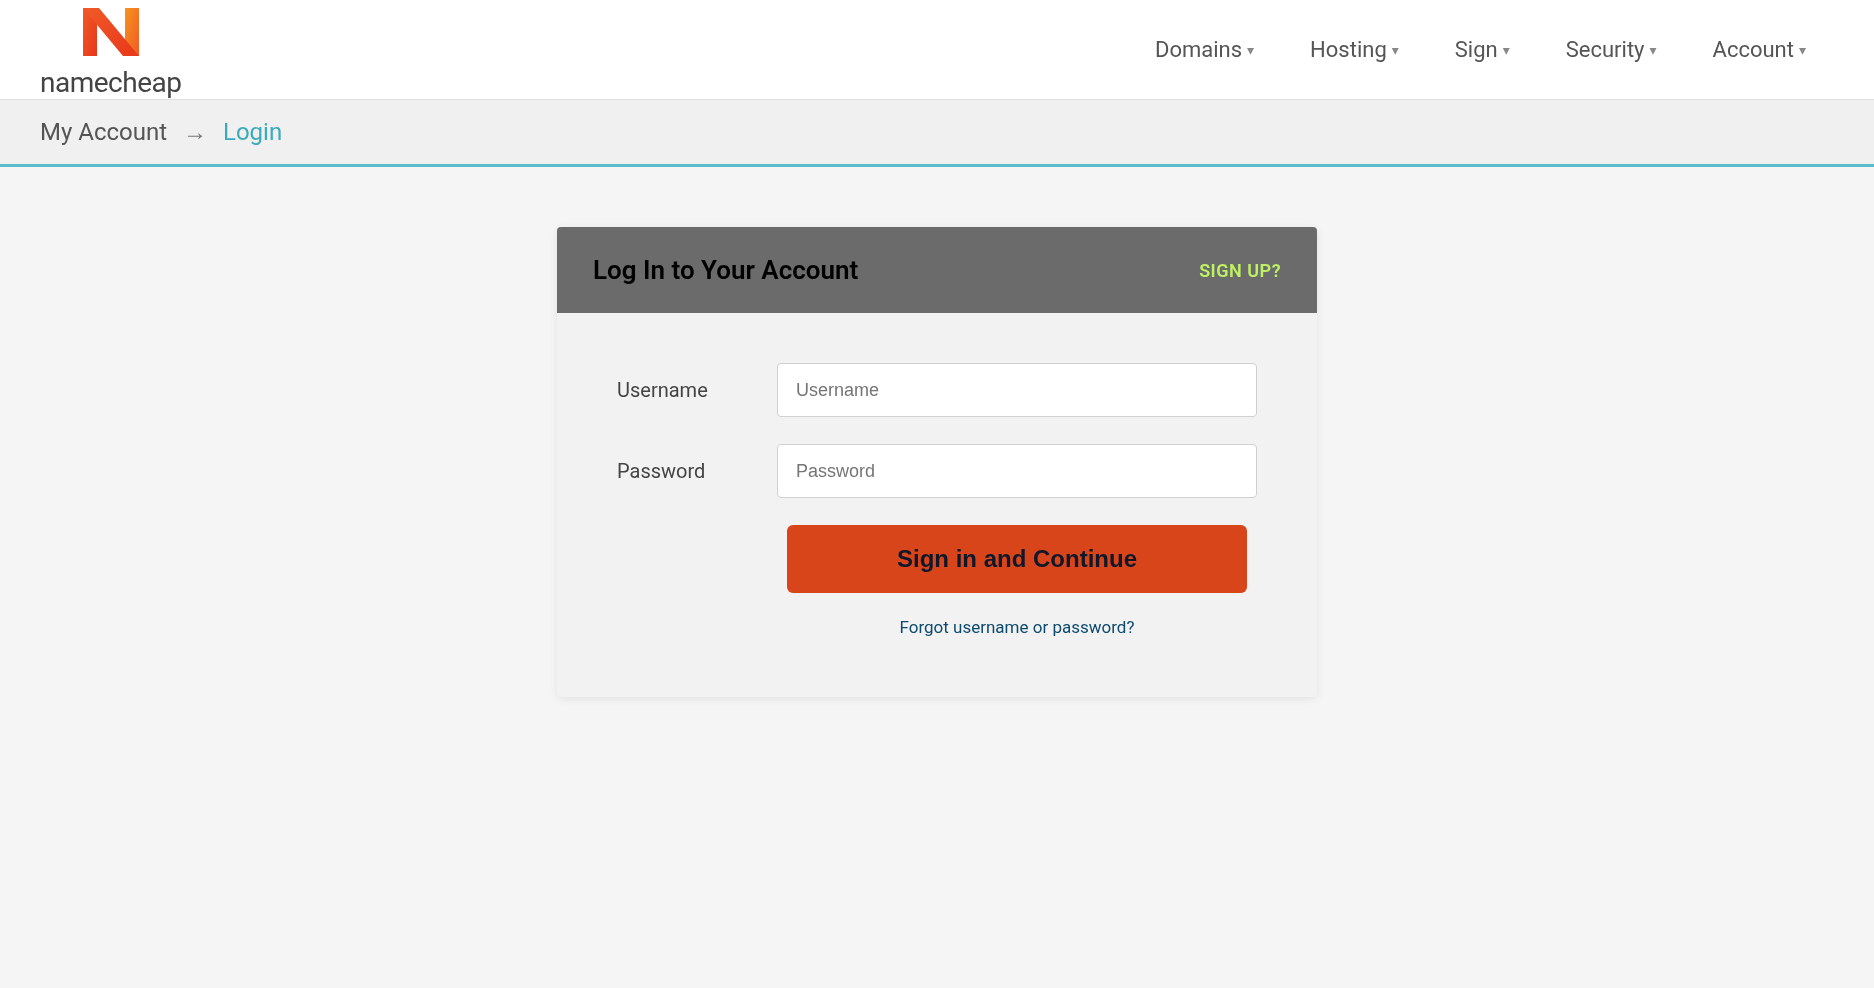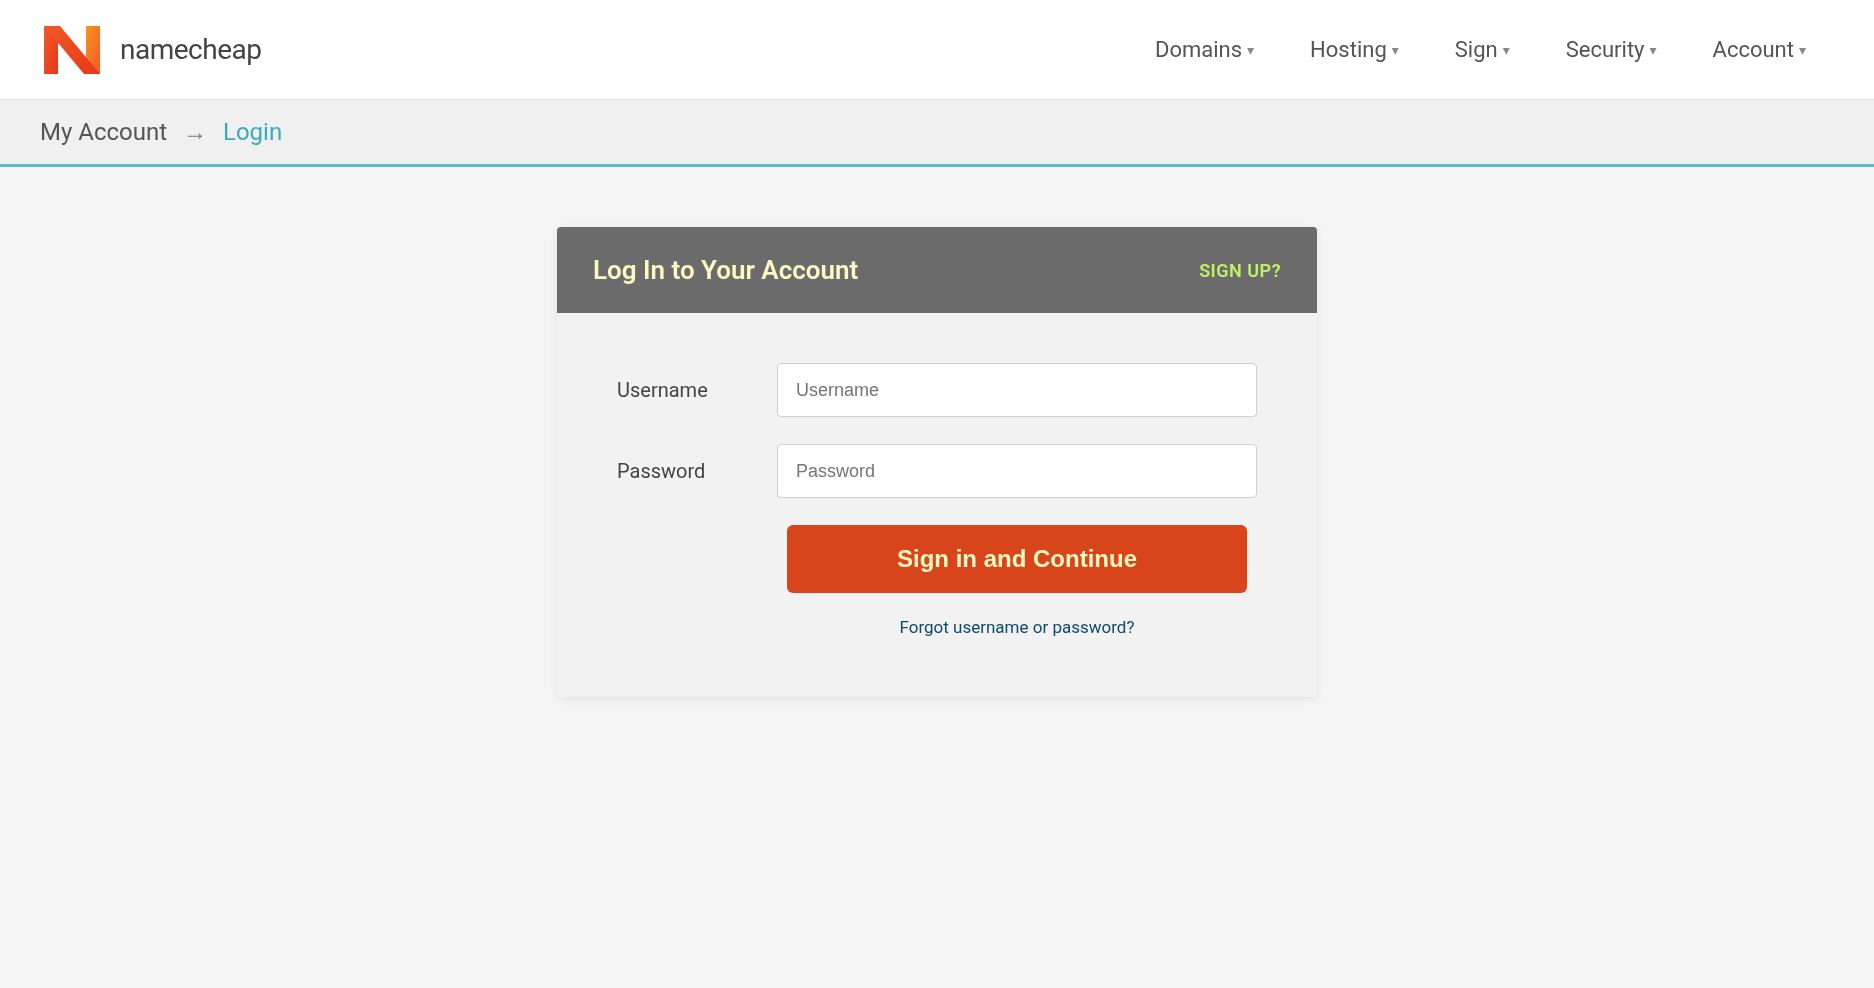--- a/index.html
+++ b/index.html
@@ -22,22 +22,23 @@
       height: 100px;
       display: flex;
       align-items: center;
       padding: 0 40px;
       justify-content: space-between;
     }
 
     .logo-area {
       display: flex;
       align-items: center;
-      gap: 16px;
-      text-decoration: none;
+      gap: 2px;
+      text-decoration: none;
+      flex-direction: column;
     }
 
     .logo-icon {
       width: 64px;
       height: 64px;
     }
 
     .logo-text {
       font-size: 28px;
       color: #444;
@@ -109,21 +110,21 @@
 
     .card-header {
       background: #6b6b6b;
       padding: 28px 36px;
       display: flex;
       align-items: center;
       justify-content: space-between;
     }
 
     .card-header-title {
-      color: #fef9c3;
+      color: #000000;
       font-size: 26px;
       font-weight: 600;
     }
 
     .card-header-signup {
       color: #bef264;
       font-size: 18px;
       font-weight: 600;
       letter-spacing: 0.5px;
       text-decoration: none;
@@ -162,21 +163,21 @@
     .submit-area {
       display: flex;
       flex-direction: column;
       align-items: center;
       margin-left: 160px;
       gap: 24px;
     }
 
     .sign-in-btn {
       background: #d9451b;
-      color: #fef9c3;
+      color: #0f172a;
       border: none;
       border-radius: 6px;
       padding: 20px 60px;
       font-size: 24px;
       font-weight: 600;
       cursor: pointer;
       width: 100%;
       max-width: 460px;
       transition: background 0.2s;
       text-align: center;

